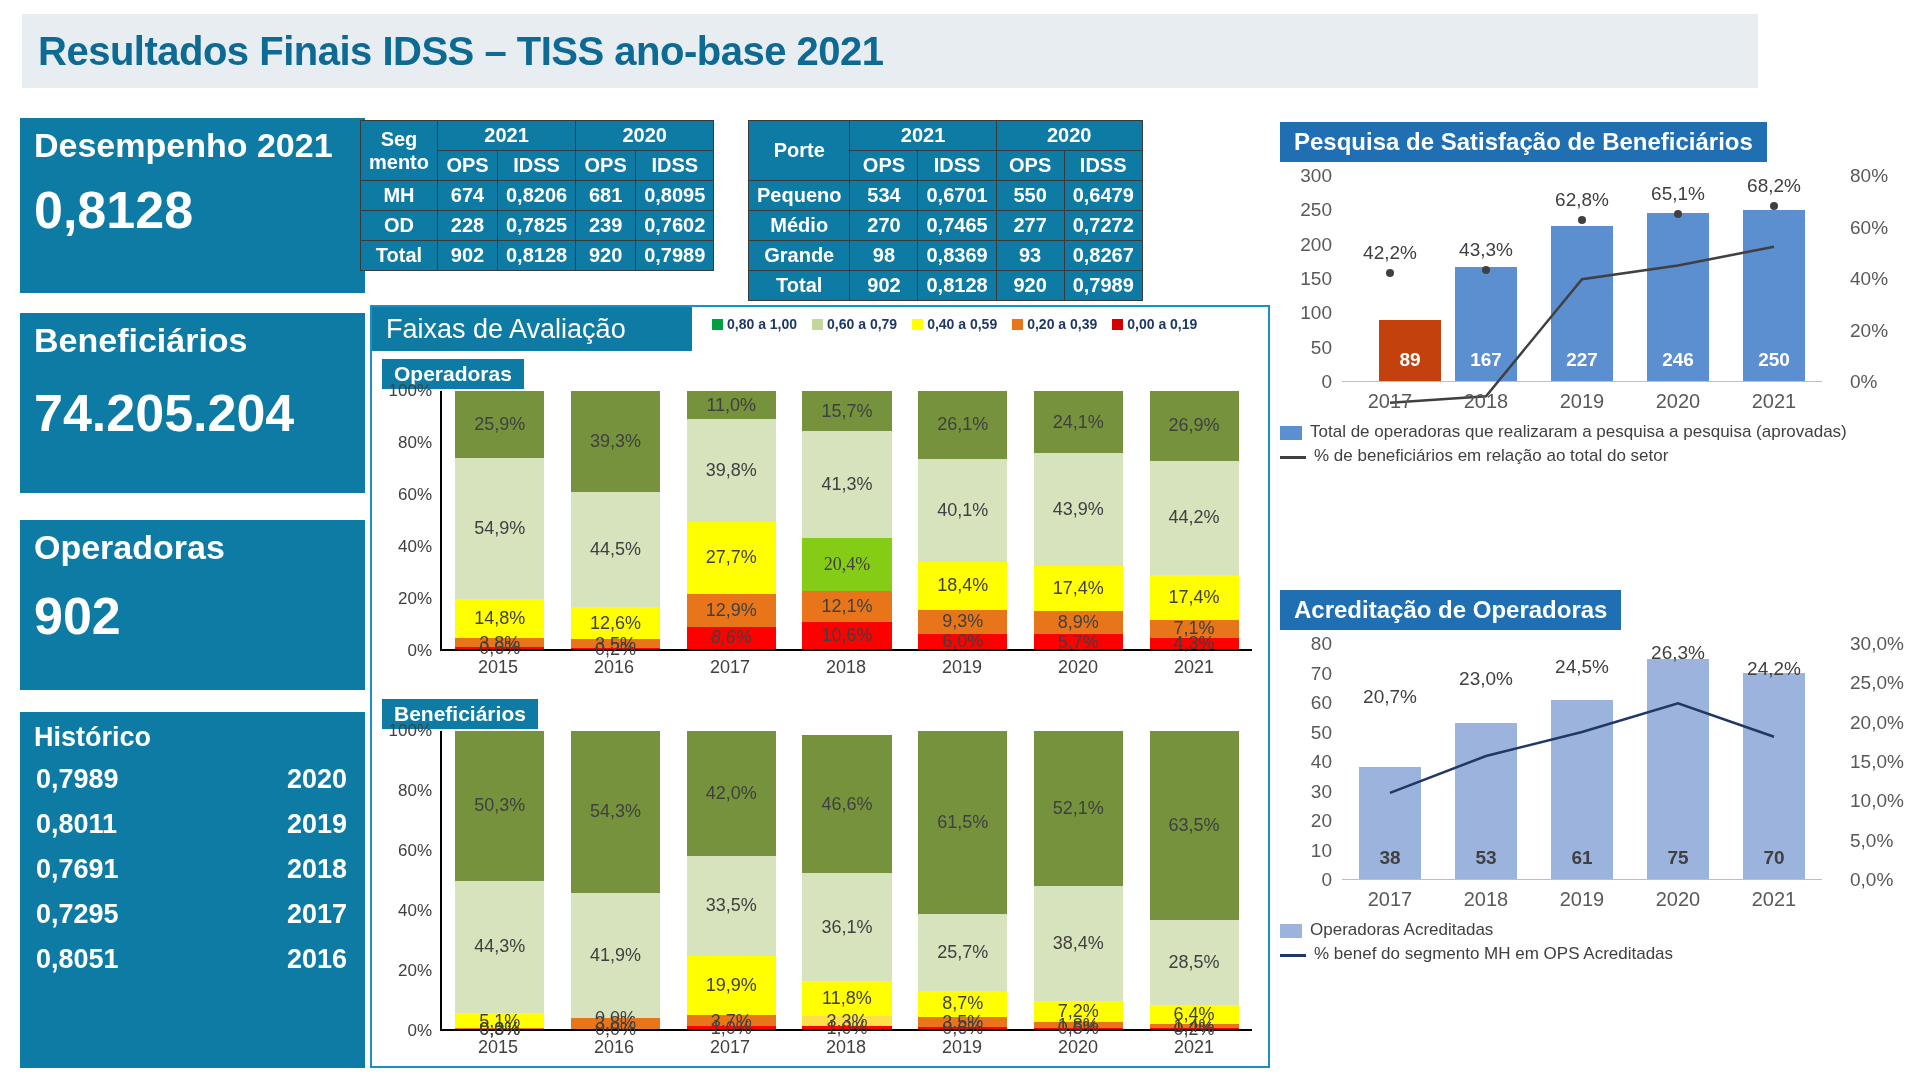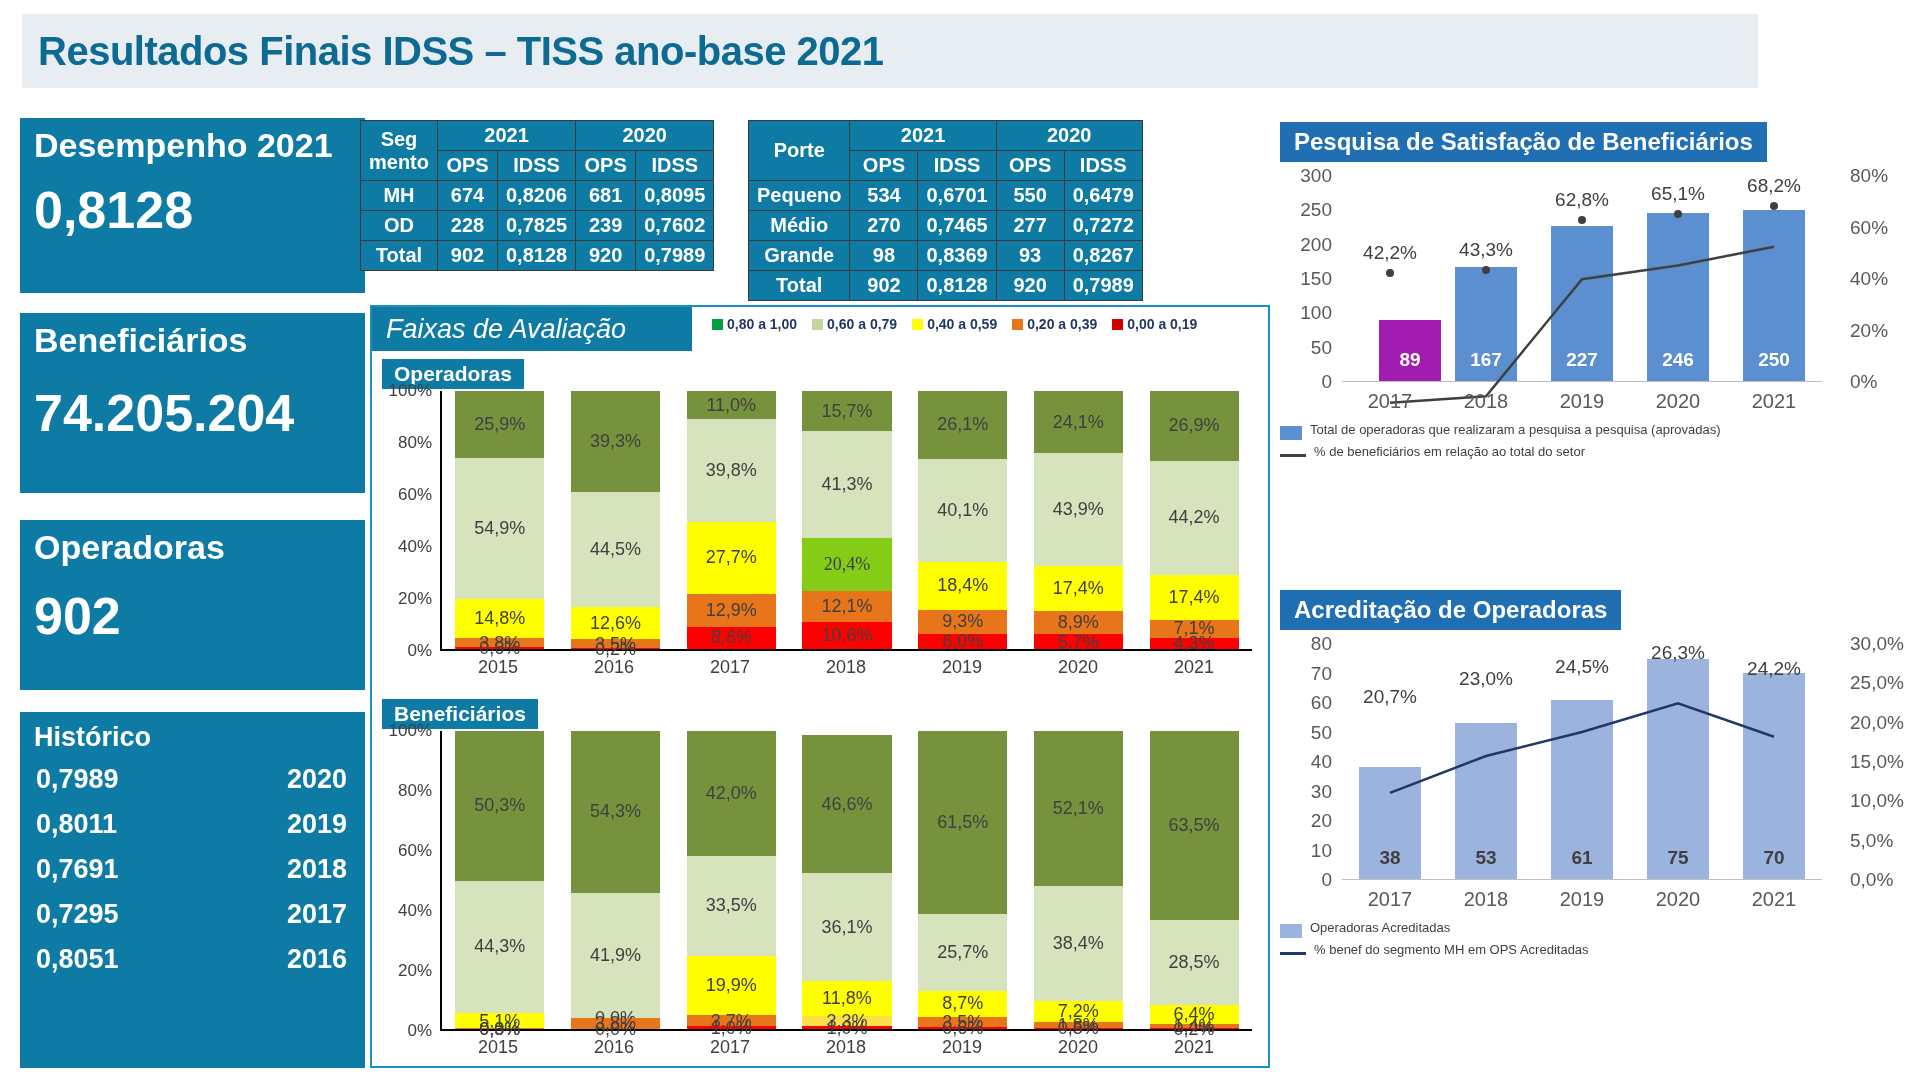--- a/index.html
+++ b/index.html
@@ -49,21 +49,20 @@
   #table-porte td, #table-porte th{ min-width:68px; height:30px;}
   
   #faixas-panel{
     position:absolute; left:370px; top:305px; width:900px; height:763px;
     border:2px solid #1a8fc1; background:#fff;
   }
   .panel-title{
     position:absolute; left:0px; top:0px; height:44px; background:#0e7ba5;
     color:#fff; font-size:27px; display:flex; align-items:center;
     padding:8px 14px;
-    font-style:italic;
   }
   #faixas-title{ left:0px; top:0px; width:320px; }
   .legend{
     position:absolute; left:340px; top:9px; display:flex; gap:15px;
     font-size:14px; color:#1f3864; font-weight:bold; align-items:center;
   }
   .legend .item{ display:flex; align-items:center; gap:4px; }
   .legend .sw{ width:11px; height:11px; display:inline-block;}
   .sub-title{
     position:absolute; background:#0e7ba5; color:#fff; font-size:21px;
@@ -104,21 +103,21 @@
             justify-content:space-around; align-items:flex-end;}
   .cp-col{ position:relative; width:13%; display:flex; flex-direction:column;
            justify-content:flex-end; align-items:center; height:100%;}
   .cp-bar{ width:100%; position:relative; }
   .cp-bar span{ position:absolute; left:0; right:0; bottom:10px;
                 text-align:center; font-size:19px; font-weight:bold; }
   .cp-xaxis{ position:absolute; left:62px; right:78px; bottom:0; height:30px;
              display:flex; justify-content:space-around; align-items:center;}
   .cp-xaxis div{ width:13%; text-align:center; font-size:20px; color:#595959;}
   .cp-svg{ position:absolute; inset:0; overflow:visible; }
-  .cp-legend{ margin-top:6px; font-size:13px; color:#404040; }
+  .cp-legend{ margin-top:6px; font-size:17px; color:#404040; }
   .cp-legend .row{ display:flex; align-items:flex-start; gap:8px;
                    margin-bottom:4px; }
   .cp-legend .bsw{ width:22px; height:14px; margin-top:4px; flex:none;}
   .cp-legend .lsw{ width:26px; height:3px; margin-top:10px; flex:none;}
 </style>
 </head>
 <body>
 
 <div class="title-band">
   <h1>Resultados Finais IDSS – TISS ano-base 2021</h1>
@@ -571,21 +570,21 @@
       <div class="cp-yright">
         <div style="top: 100%;">0%</div>
         <div style="top: 75%;">20%</div>
         <div style="top: 50%;">40%</div>
         <div style="top: 25%;">60%</div>
         <div style="top: 0%;">80%</div>
       </div>
       <div class="cp-area">
         <div class="cp-bars">
           <div class="cp-col">
-            <div class="cp-bar" style="height: 29.6667%; background: #a21caf; margin-left: 40px;">
+            <div class="cp-bar" style="height: 29.6667%; background: #c2410c; margin-left: 40px;">
               <span style="color: rgb(255, 255, 255);">89</span>
             </div>
           </div>
           <div class="cp-col">
             <div class="cp-bar" style="height: 55.6667%; background: rgb(91, 143, 208);">
               <span style="color: rgb(255, 255, 255);">167</span>
             </div>
           </div>
           <div class="cp-col">
             <div class="cp-bar" style="height: 75.6667%; background: rgb(91, 143, 208);">

